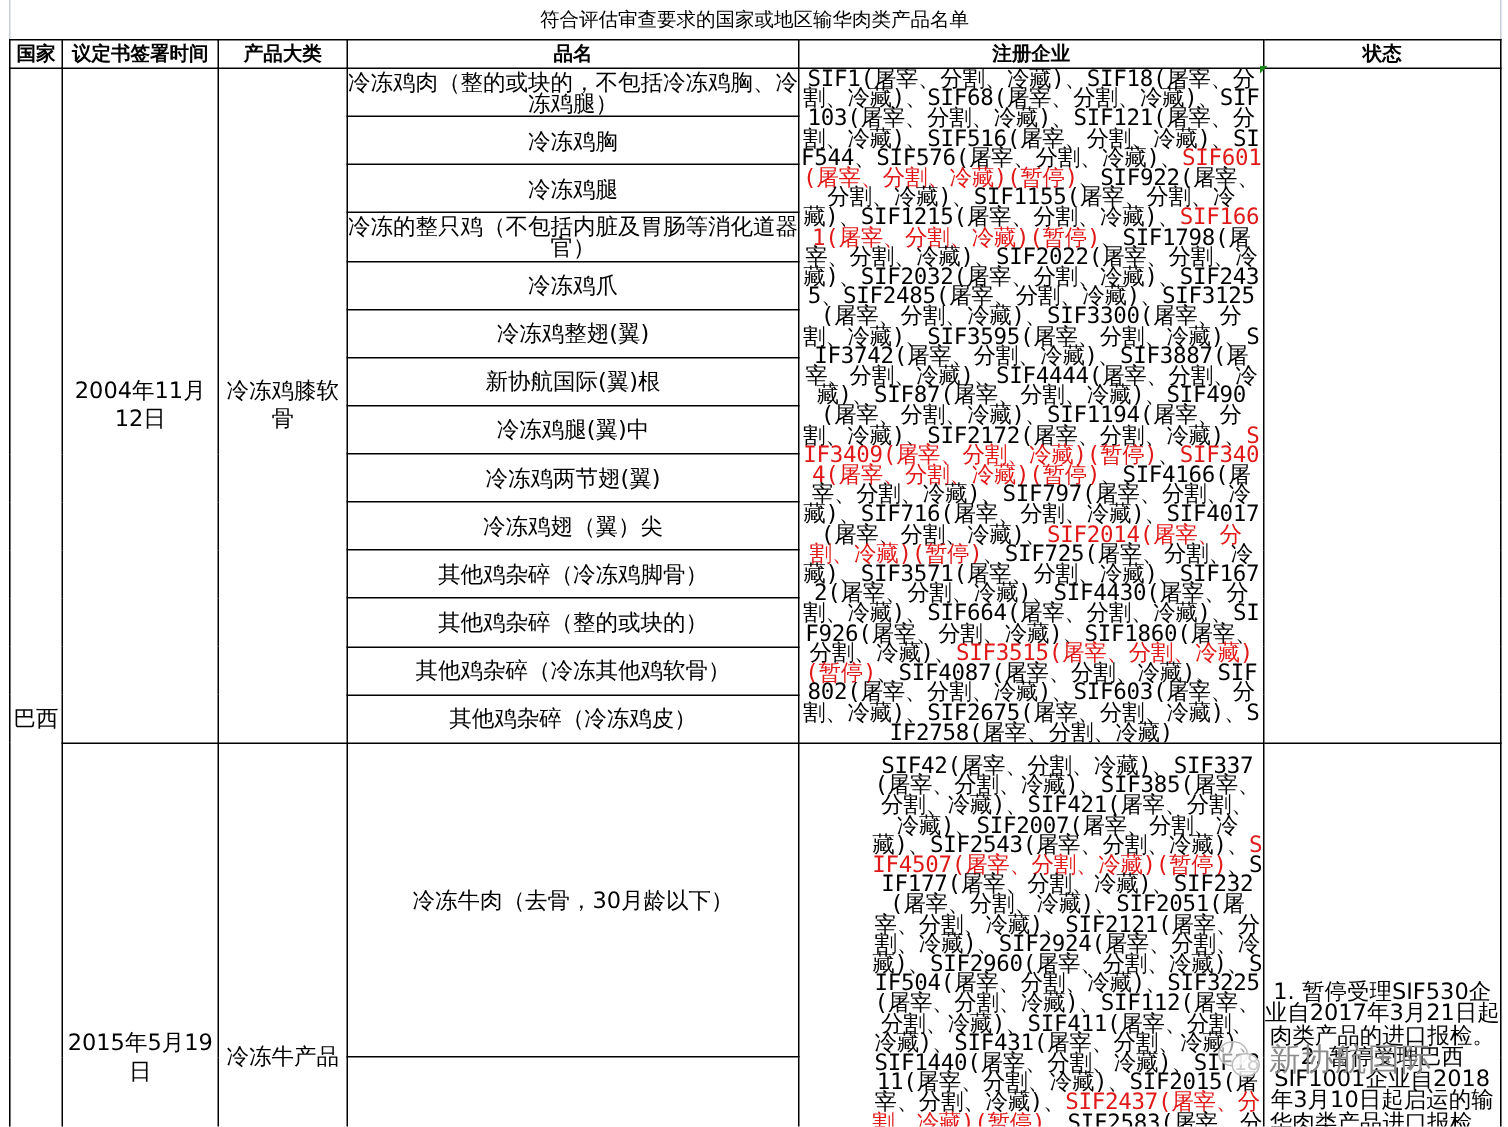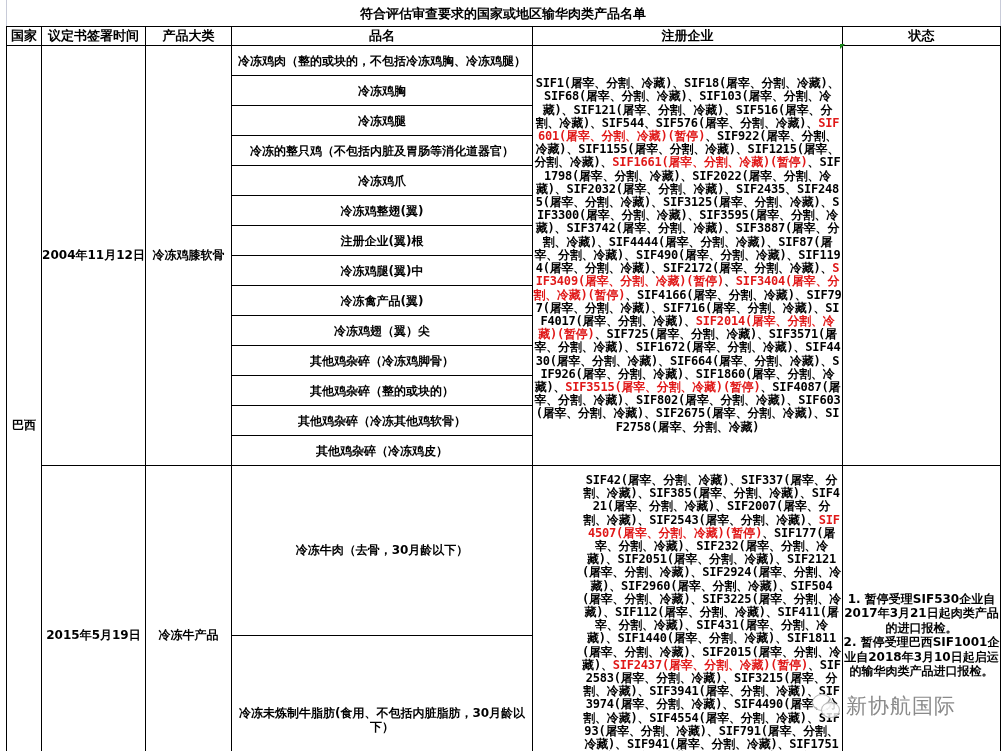--- a/index.html
+++ b/index.html
@@ -1,22 +1,22 @@
 <!DOCTYPE html>
 <html><head>
 <meta charset="utf-8">
 <style>
   html, body { margin:0; padding:0; background:#ffffff; }
   body { width:1005px; height:751px; overflow:hidden; position:relative; font-family:"DejaVu Sans", sans-serif; color:#000; }
   .sheet { position:absolute; left:0; top:0; width:1005px; height:751px; }
   .leftbar { position:absolute; left:0; top:0; width:6px; height:751px; border-right:1px solid #c8cbd8; background:#fff; }
   .rightbar { position:absolute; left:1000px; top:0; width:5px; height:751px; border-left:1px solid #c8cbd8; }
-  .title { position:absolute; left:6px; top:0; width:994px; height:26px; line-height:28px; text-align:center; font-weight:bold; font-size:13px; }
+  .title { position:absolute; left:6px; top:0; width:994px; height:26px; line-height:28px; text-align:center; font-weight:normal; font-size:13px; }
   table.grid { position:absolute; left:6px; top:26px; border-collapse:collapse; table-layout:fixed; }
-  table.grid td, table.grid th { border:1px solid #000; padding:0; font-size:12px; text-align:center; vertical-align:middle; overflow:hidden;font-weight:bold; }
+  table.grid td, table.grid th { border:1px solid #000; padding:0; font-size:15px; text-align:center; vertical-align:middle; overflow:hidden; }
   table.grid th { height:18px; font-weight:bold; font-size:13px; }
   th.small { font-size:10px;font-family:Liberation Serif, serif; }
   td.pname { height:29px; font-size:12px; line-height:14px; }
   td.pname.tall1 { height:136px; }
   td.pname.tall2 { height:136px; }
   td.ent { text-align:left; vertical-align:middle; padding:0 2px; font-family:"DejaVu Sans Mono", monospace; font-size:9.2px; line-height:13.2px; letter-spacing:-0.2px; word-break:break-all; }
   td.ent.vtop { vertical-align:top; padding-top:8px;padding-left:48px; }
   .red { color:#e01818; }
   td.status { text-align:left; vertical-align:top; padding:50px 3px 0 4px; font-size:11px; line-height:14.5px; }
   td.country { vertical-align:bottom; padding-bottom:22px; font-size:12px; }
@@ -74,27 +74,27 @@
       <tr>
           <td class="pname">冷冻的整只鸡（不包括内脏及胃肠等消化道器官）</td>
         </tr>
       <tr>
           <td class="pname">冷冻鸡爪</td>
         </tr>
       <tr>
           <td class="pname">冷冻鸡整翅(翼)</td>
         </tr>
       <tr>
-          <td class="pname">注册企业(翼)根</td>
+          <td class="pname">新协航国际(翼)根</td>
         </tr>
       <tr>
           <td class="pname">冷冻鸡腿(翼)中</td>
         </tr>
       <tr>
-          <td class="pname">冷冻禽产品(翼)</td>
+          <td class="pname">冷冻鸡两节翅(翼)</td>
         </tr>
       <tr>
           <td class="pname">冷冻鸡翅（翼）尖</td>
         </tr>
       <tr>
           <td class="pname">其他鸡杂碎（冷冻鸡脚骨）</td>
         </tr>
       <tr>
           <td class="pname">其他鸡杂碎（整的或块的）</td>
         </tr>

